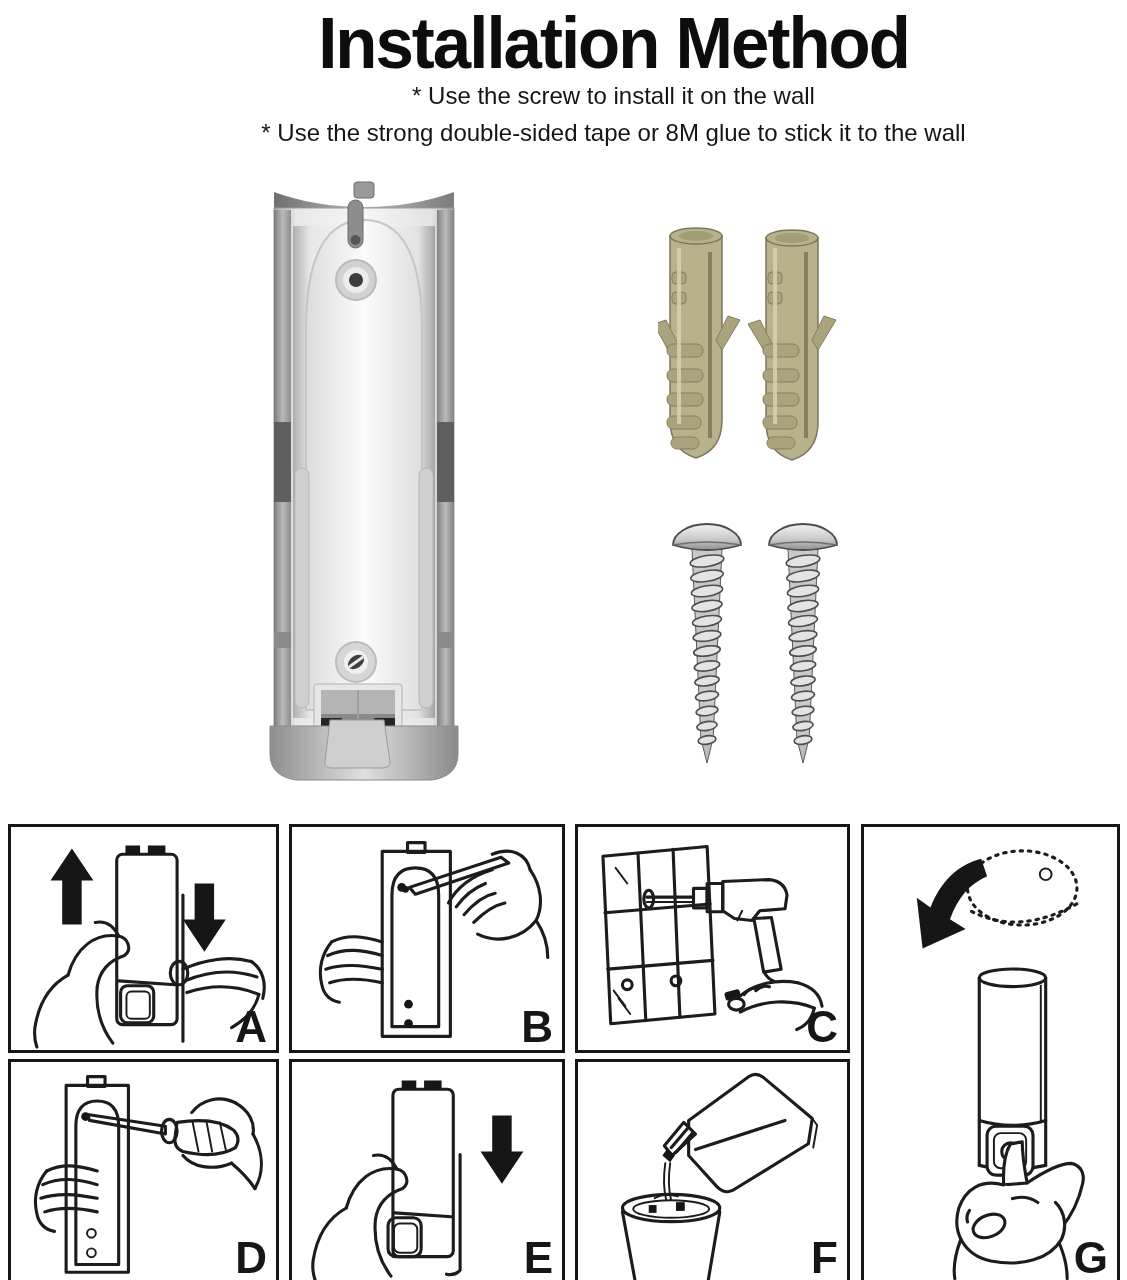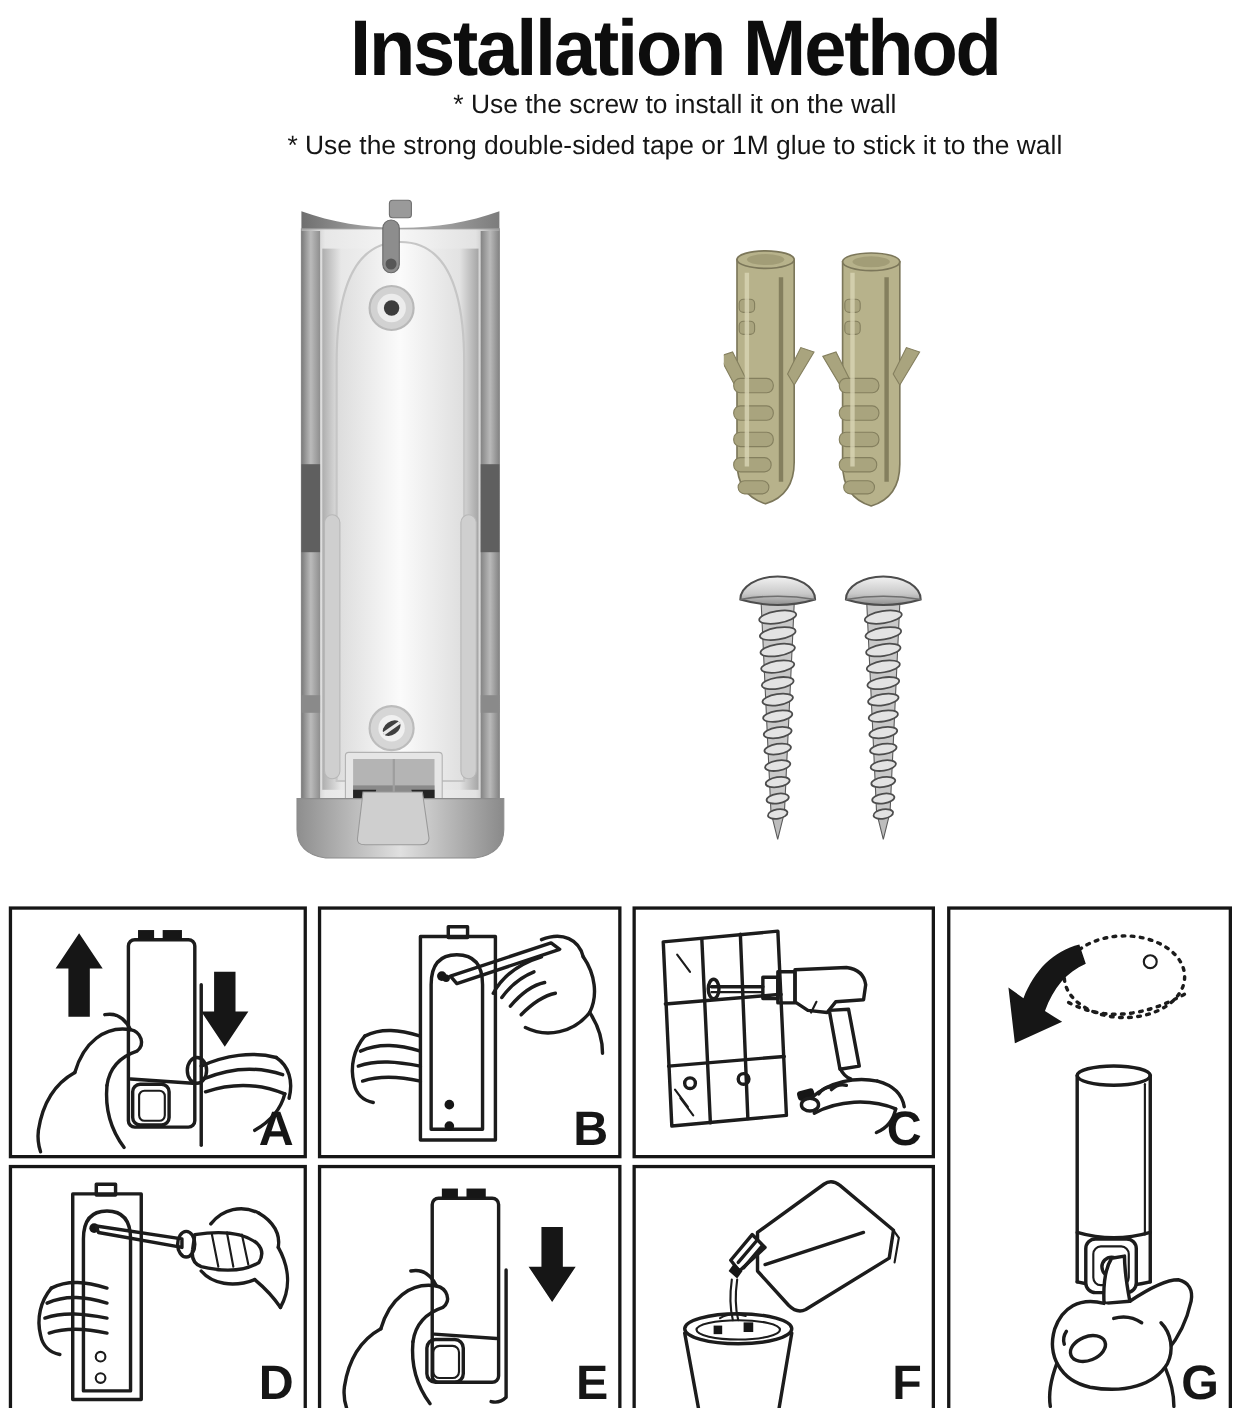--- a/index.html
+++ b/index.html
@@ -29,21 +29,21 @@
     opacity:.8;}
 </style>
 </head>
 <body>
 
 <div class="canvas">
 
   <div class="hdr">
     <div class="title">Installation Method</div>
     <div class="note">* Use the screw to install it on the wall</div>
-    <div class="note">* Use the strong double-sided tape or 1M glue to stick it to the wall</div>
+    <div class="note">* Use the strong double-sided tape or 8M glue to stick it to the wall</div>
   </div>
 
   <svg class="abs" style="left:268px;top:168px;" width="192" height="604" viewBox="0 0 192 604">
     <defs>
       <linearGradient id="gPlate" x1="0" y1="0" x2="1" y2="0">
         <stop offset="0" stop-color="#a8a8a8"></stop>
           <stop offset=".12" stop-color="#e7e7e7"></stop>
         <stop offset=".5" stop-color="#f6f6f6"></stop>
           <stop offset=".88" stop-color="#e2e2e2"></stop>
         <stop offset="1" stop-color="#9f9f9f"></stop>

